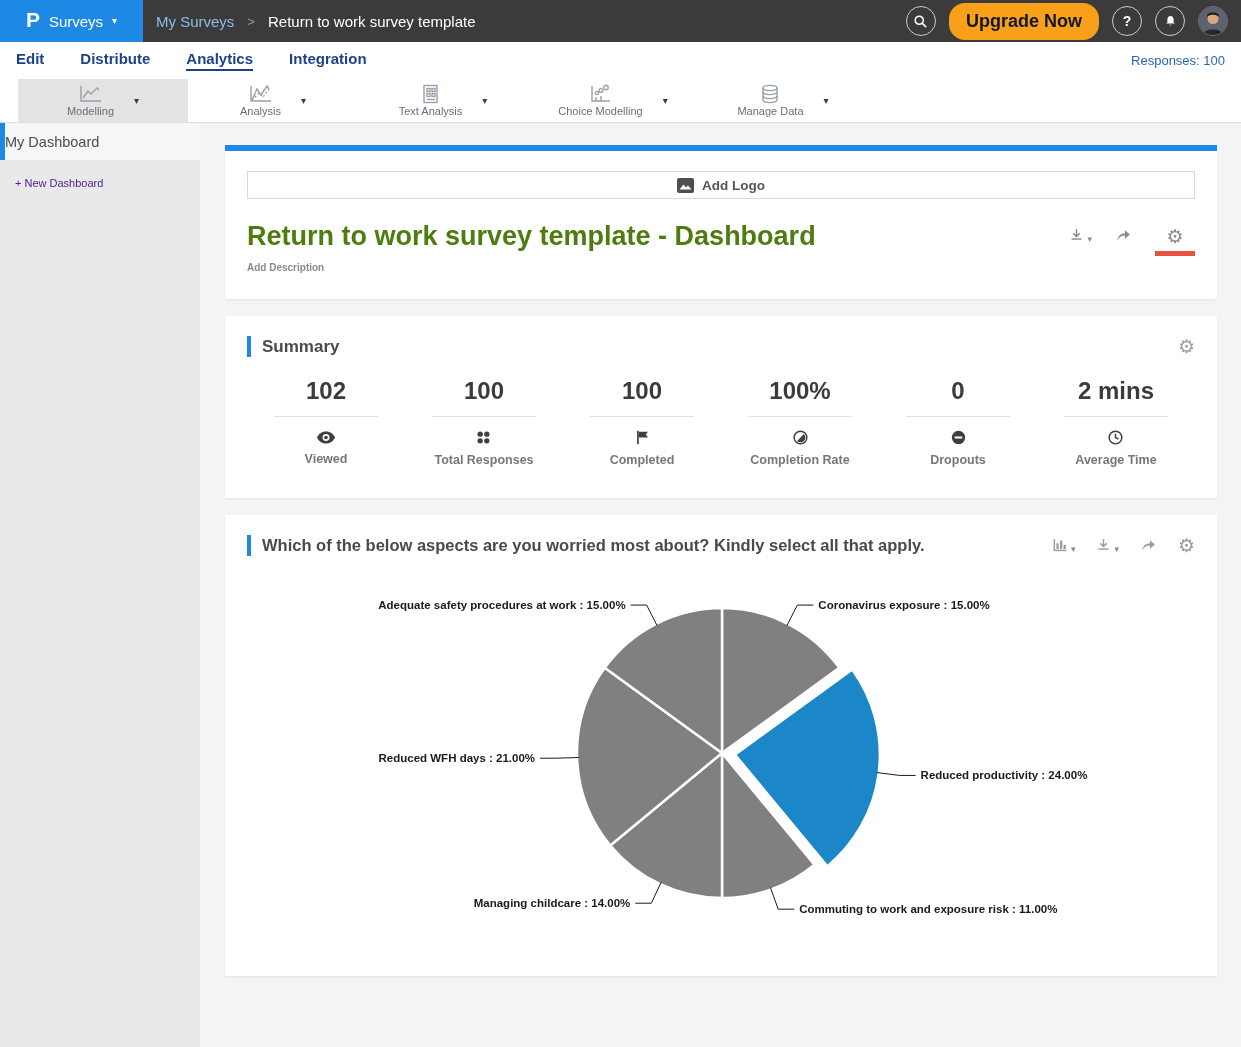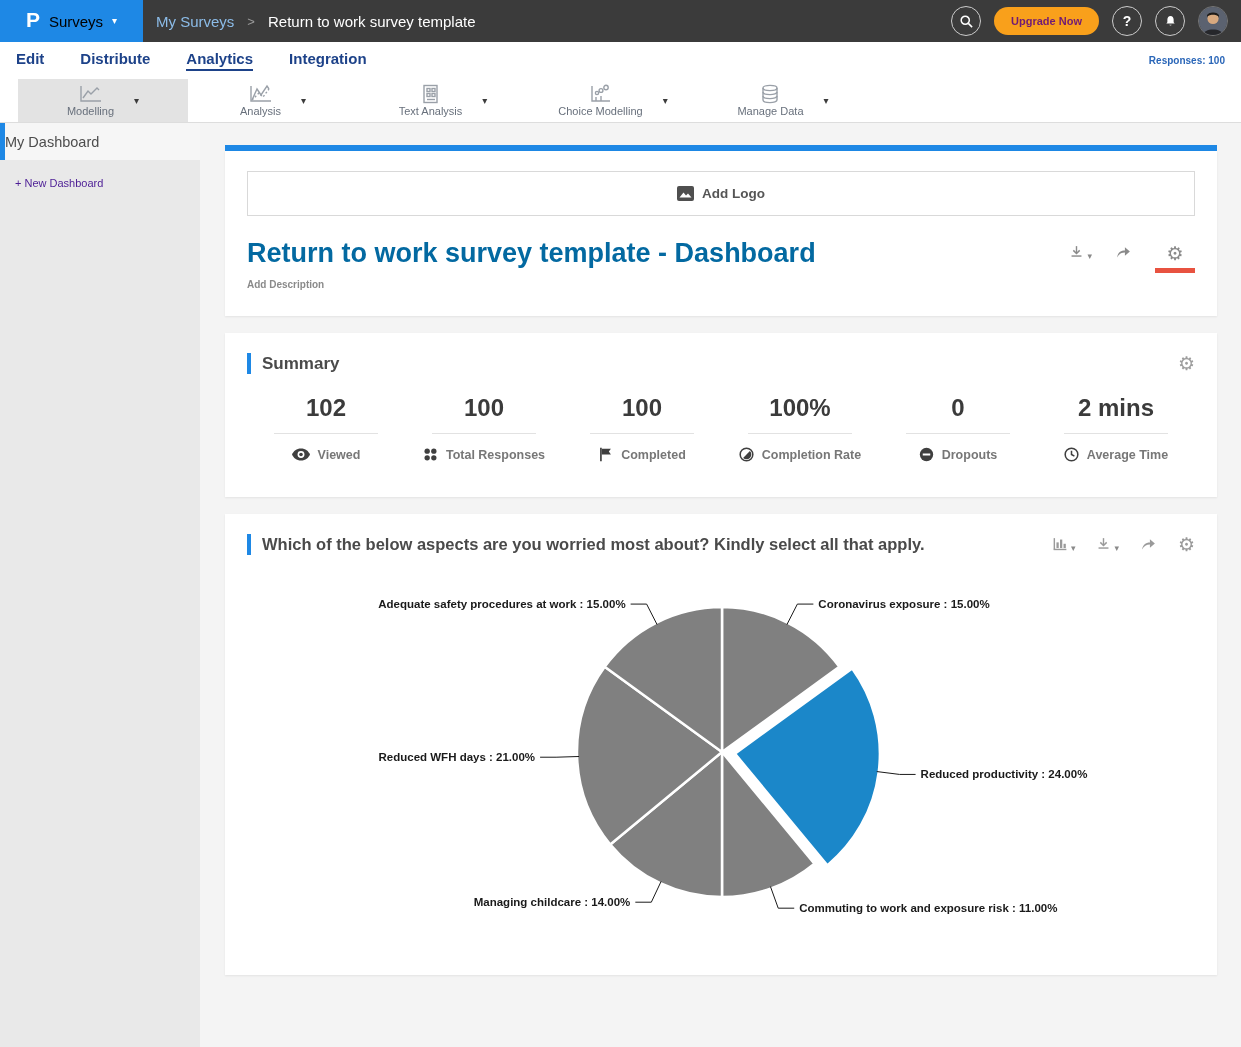--- a/index.html
+++ b/index.html
@@ -4,44 +4,44 @@
 <style>
   * { margin:0; padding:0; box-sizing:border-box; }
   html,body { width:1241px; height:1047px; overflow:hidden; background:#f4f4f4;
               font-family:"Liberation Sans", sans-serif; }
 
   
   .topbar { height:42px; background:#3b3b3b; display:flex; align-items:center; }
   .logo-block { width:143px; height:42px; background:#1e88e5; display:flex;
                 align-items:center; justify-content:center; gap:9px; cursor:pointer; }
   .logo-p { color:#fff; font-size:21px; font-weight:bold; position:relative; top:-1px; }
-  .logo-product { color:#000000; font-size:15px; }
+  .logo-product { color:#ffffff; font-size:15px; }
   .caret { font-size:10px; line-height:1; }
   .logo-block .caret { color:#fff; }
   .breadcrumb { display:flex; align-items:center; margin-left:13px; font-size:15px; }
   .bc-parent { color:#8cbce8; cursor:pointer; }
   .bc-sep { color:#9b9b9b; margin:0 13px; font-size:13px; }
   .bc-current { color:#fff; }
   .topbar-right { margin-left:auto; display:flex; align-items:center; gap:13px; padding-right:13px; }
   .circle-btn { width:30px; height:30px; border:1.5px solid #cbcbcb; border-radius:50%;
                 display:flex; align-items:center; justify-content:center; color:#fff;
                 font-size:14px; font-weight:bold; cursor:pointer; background:transparent; }
-  .upgrade-btn { background:#f9a01b; border:none; color:#701a75; font-weight:bold;
-                 font-size:11px; padding:8px 17px; border-radius:16px; cursor:pointer;
+  .upgrade-btn { background:#f9a01b; border:none; color:#0f172a; font-weight:bold;
+                 font-size:18px; padding:8px 17px; border-radius:16px; cursor:pointer;
                  font-family:"Liberation Sans", sans-serif;text-align:center; }
   .avatar { width:30px; height:30px; border-radius:50%; overflow:hidden; cursor:pointer;
             border:1px solid #777; }
 
   
   .survey-nav { height:37px; background:#fff; display:flex; align-items:center;
                 padding:0 16px; gap:36px; }
   .nav-link { color:#1d4289; font-size:15px; font-weight:600; cursor:pointer;
               padding-bottom:2px; border-bottom:2px solid transparent; }
   .nav-link.active { border-bottom-color:#1d4289; }
-  .responses { margin-left:auto; color:#2a66b8; font-size:10px; font-weight:700; }
+  .responses { margin-left:auto; color:#2a66b8; font-size:13px; font-weight:400; }
 
   
   .toolbar { height:44px; background:#fff; border-bottom:1px solid #ddd; display:flex;
              padding-left:18px; }
   .tb-item { width:170px; display:flex; align-items:center; justify-content:center;
              gap:20px; cursor:pointer; }
   .tb-item.selected { background:#e3e3e3; }
   .tb-main { display:flex; flex-direction:column; align-items:center; }
   .tb-label { font-size:11px; color:#68707c; margin-top:1px; }
   .tb-icon { stroke:#9aa0a8; fill:none; stroke-width:1.4; }
@@ -54,45 +54,45 @@
              background:#f6f6f6; border-left:5px solid #1e88e5; color:#4d4d4d;
              font-size:14.5px; cursor:pointer; }
   .sb-new { padding:17px 0 0 15px; color:#4c1d95; font-size:11px; cursor:pointer; }
   .main { flex:1; background:#f4f4f4; padding:22px 24px 0 25px; overflow:hidden; }
 
   .accent-top { height:6px; background:#1e88e5; }
   .card { background:#fff; box-shadow:0 1px 2px rgba(0,0,0,.07); }
 
   
   .header-card { padding:20px 22px 26px 22px; }
-  .addlogo-box { border:1px solid #d9d9d9; height:45px; display:flex; align-items:center;
+  .addlogo-box { border:1px solid #d9d9d9; height:28px; display:flex; align-items:center;
                  justify-content:center; gap:8px; color:#555; font-size:13.5px;
                  font-weight:600; cursor:pointer; }
   .title-row { display:flex; margin-top:22px; align-items:flex-start; }
-  .dash-title { color:#0369a1; font-size:27px; font-weight:600; }
+  .dash-title { color:#4d7c0f; font-size:27px; font-weight:600; }
   .add-desc { color:#8a8a8a; font-size:10px; font-weight:600; margin-top:10px; cursor:pointer; }
   .icon-row { margin-left:auto; display:flex; align-items:flex-start; gap:22px; padding-top:6px; }
   .icon-btn { display:flex; align-items:flex-end; gap:2px; cursor:pointer; color:#8a8a8a; }
   .gear-glyph { font-size:19px; color:#8a8a8a; line-height:1; cursor:pointer; }
   .gear-wrap { display:flex; flex-direction:column; align-items:center; }
   .red-underline { width:40px; height:5px; background:#e85240; margin-top:5px; }
   .mini-caret { font-size:9px; color:#8a8a8a; }
 
   
   .summary-card { margin-top:17px; padding:20px 22px 31px 22px; }
   .section-head { display:flex; align-items:center; }
   .blue-tick { width:4px; height:21px; background:#1e88e5; margin-right:11px; flex-shrink:0; }
   .section-title { color:#4a4a4a; font-size:17px; font-weight:600; }
   .section-head .gear-glyph { margin-left:auto; color:#9e9e9e; }
   .stats-row { display:flex; margin-top:20px; }
   .stat { flex:1; text-align:center; }
   .stat-value { font-size:24px; font-weight:bold; color:#3b3b3b; }
   .stat-divider { width:104px; height:1px; background:#e2e2e2; margin:11px auto 13px auto; }
   .stat-label { display:inline-flex; align-items:center; gap:8px; color:#777;
-                font-size:12.5px; font-weight:600; }
+                font-size:12.5px; font-weight:600;flex-direction:column; }
 
   
   .question-card { margin-top:17px; padding:20px 22px 10px 22px; }
   .q-title { color:#4a4a4a; font-size:16.5px; font-weight:600; }
   .q-icons { margin-left:auto; display:flex; align-items:center; gap:20px; color:#9a9a9a; }
   .pie-wrap { margin-top:14px; }
   .pie-label { font-family:"Liberation Sans", sans-serif; font-weight:bold;
                font-size:11.5px; fill:#1a1a1a; }
 </style>
 </head>

